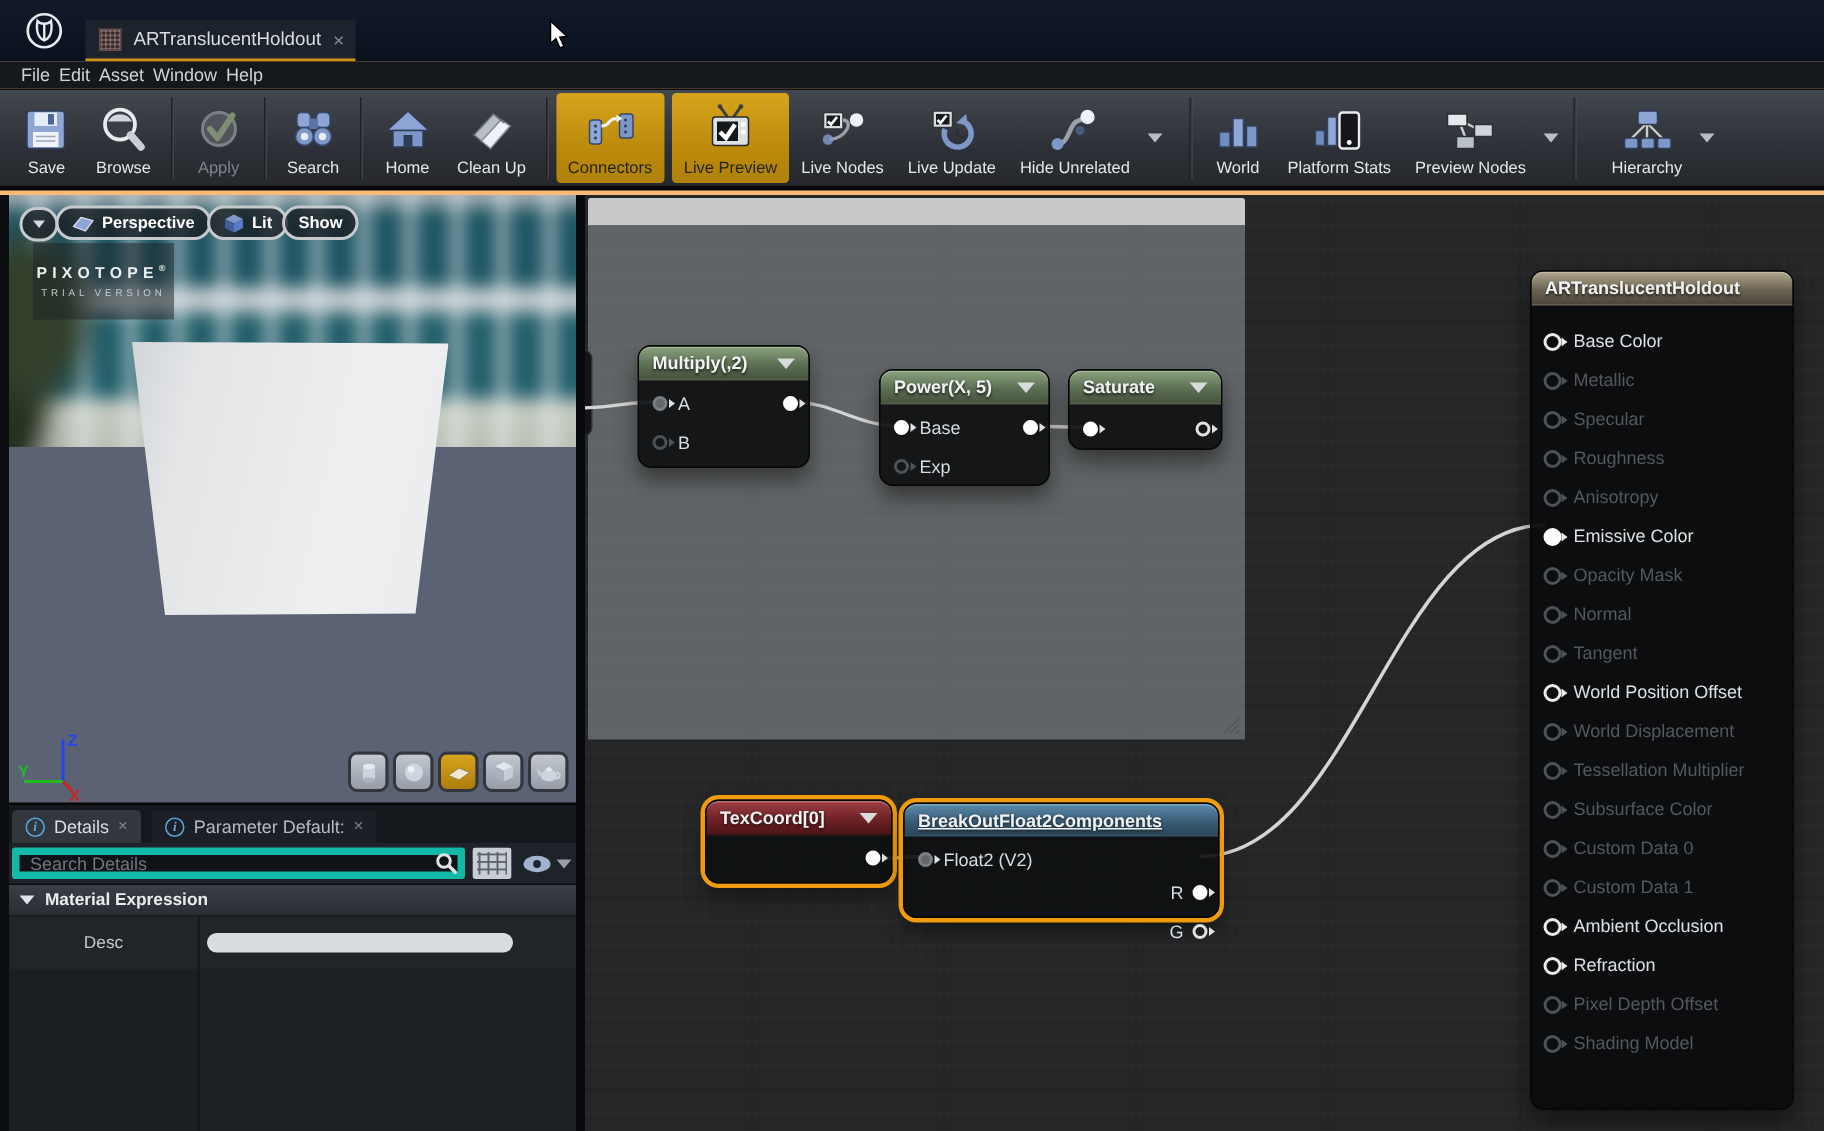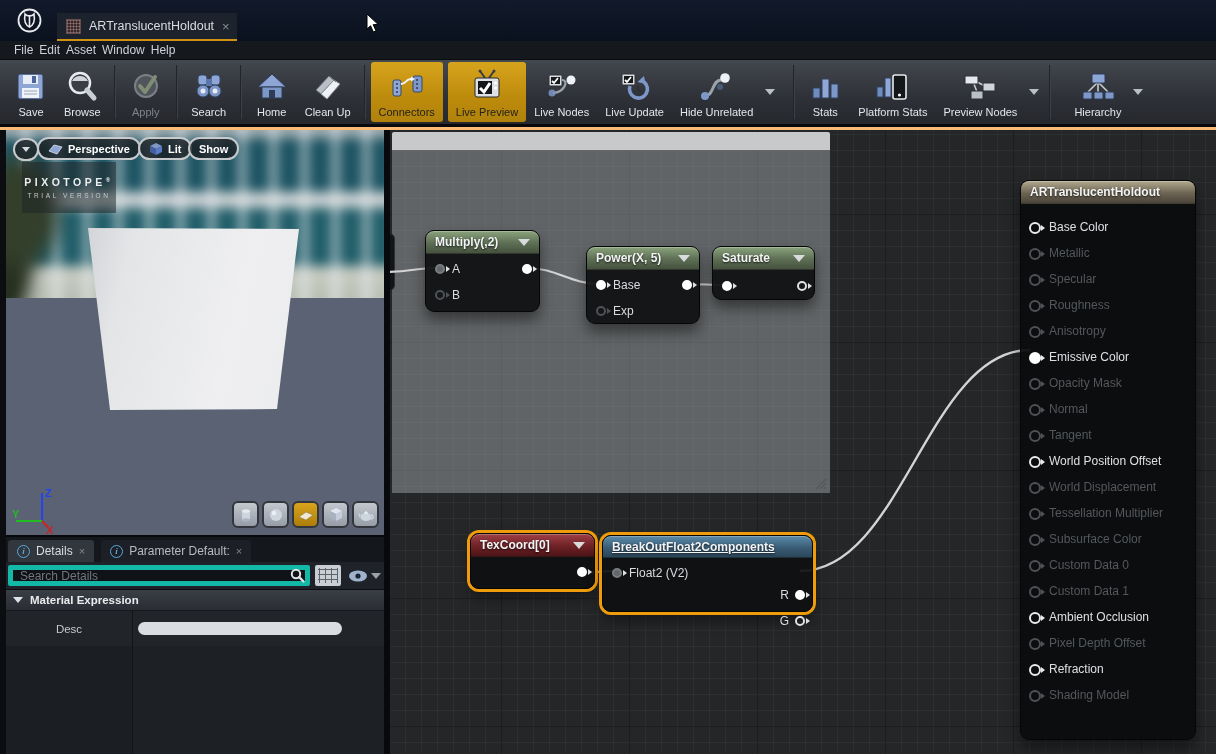--- a/index.html
+++ b/index.html
@@ -336,21 +336,21 @@
     <span class="tcaret" style="margin-right:10px"></span>
     <div class="tsep" style="margin-left:8px"></div>
     <div class="tbtn">
       <span class="ticon">
           <svg width="34" height="32" viewBox="0 0 34 32">
         <rect x="5" y="17" width="7" height="10" fill="#6f8cc0" stroke="#33435f"></rect>
         <rect x="14" y="8" width="7" height="19" fill="#90a8d8" stroke="#33435f"></rect>
         <rect x="23" y="13" width="7" height="14" fill="#7d97c8" stroke="#33435f"></rect>
       </svg>
         </span>
-      <span class="tlabel">Stats</span>
+      <span class="tlabel">World</span>
     </div>
     <div class="tbtn">
       <span class="ticon">
           <svg width="38" height="32" viewBox="0 0 38 32">
         <rect x="3" y="16" width="6" height="10" fill="#6f8cc0" stroke="#33435f"></rect>
         <rect x="11" y="7" width="6" height="19" fill="#90a8d8" stroke="#33435f"></rect>
         <rect x="19" y="4" width="13" height="24" rx="2" fill="#141619" stroke="#e8eaec" stroke-width="1.6"></rect>
         <circle cx="25.5" cy="24" r="1.6" fill="#fff"></circle>
       </svg>
         </span>
@@ -679,27 +679,27 @@
             <span>Custom Data 0</span>
           </div>
         <div class="rrow inactive">
             <span class="rpin"></span>
             <span>Custom Data 1</span>
           </div>
         <div class="rrow active">
             <span class="rpin"></span>
             <span>Ambient Occlusion</span>
           </div>
+        <div class="rrow active">
+            <span class="rpin"></span>
+            <span>Refraction</span>
+          </div>
         <div class="rrow inactive">
             <span class="rpin"></span>
             <span>Pixel Depth Offset</span>
-          </div>
-        <div class="rrow active">
-            <span class="rpin"></span>
-            <span>Refraction</span>
           </div>
         <div class="rrow inactive">
             <span class="rpin"></span>
             <span>Shading Model</span>
           </div>
       </div>
     </div>
   </div>
 
   <svg class="cursor" width="14" height="20" viewBox="0 0 14 20">

